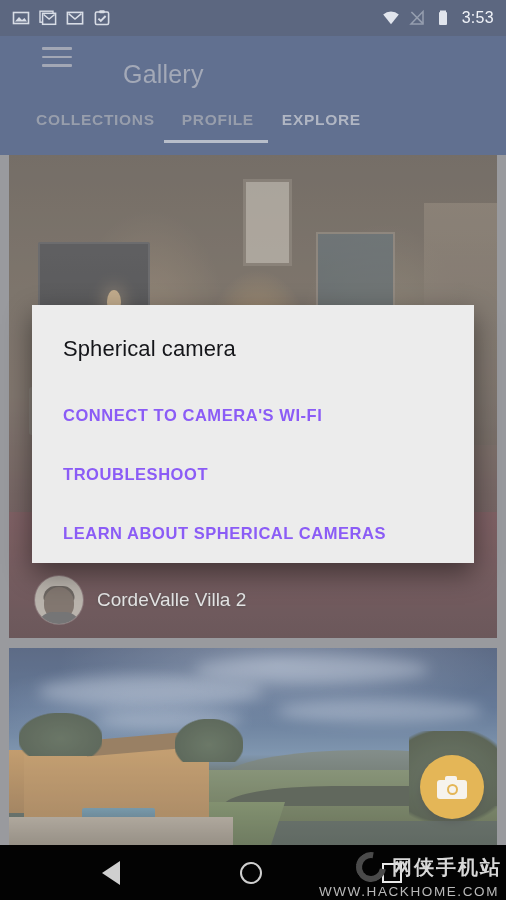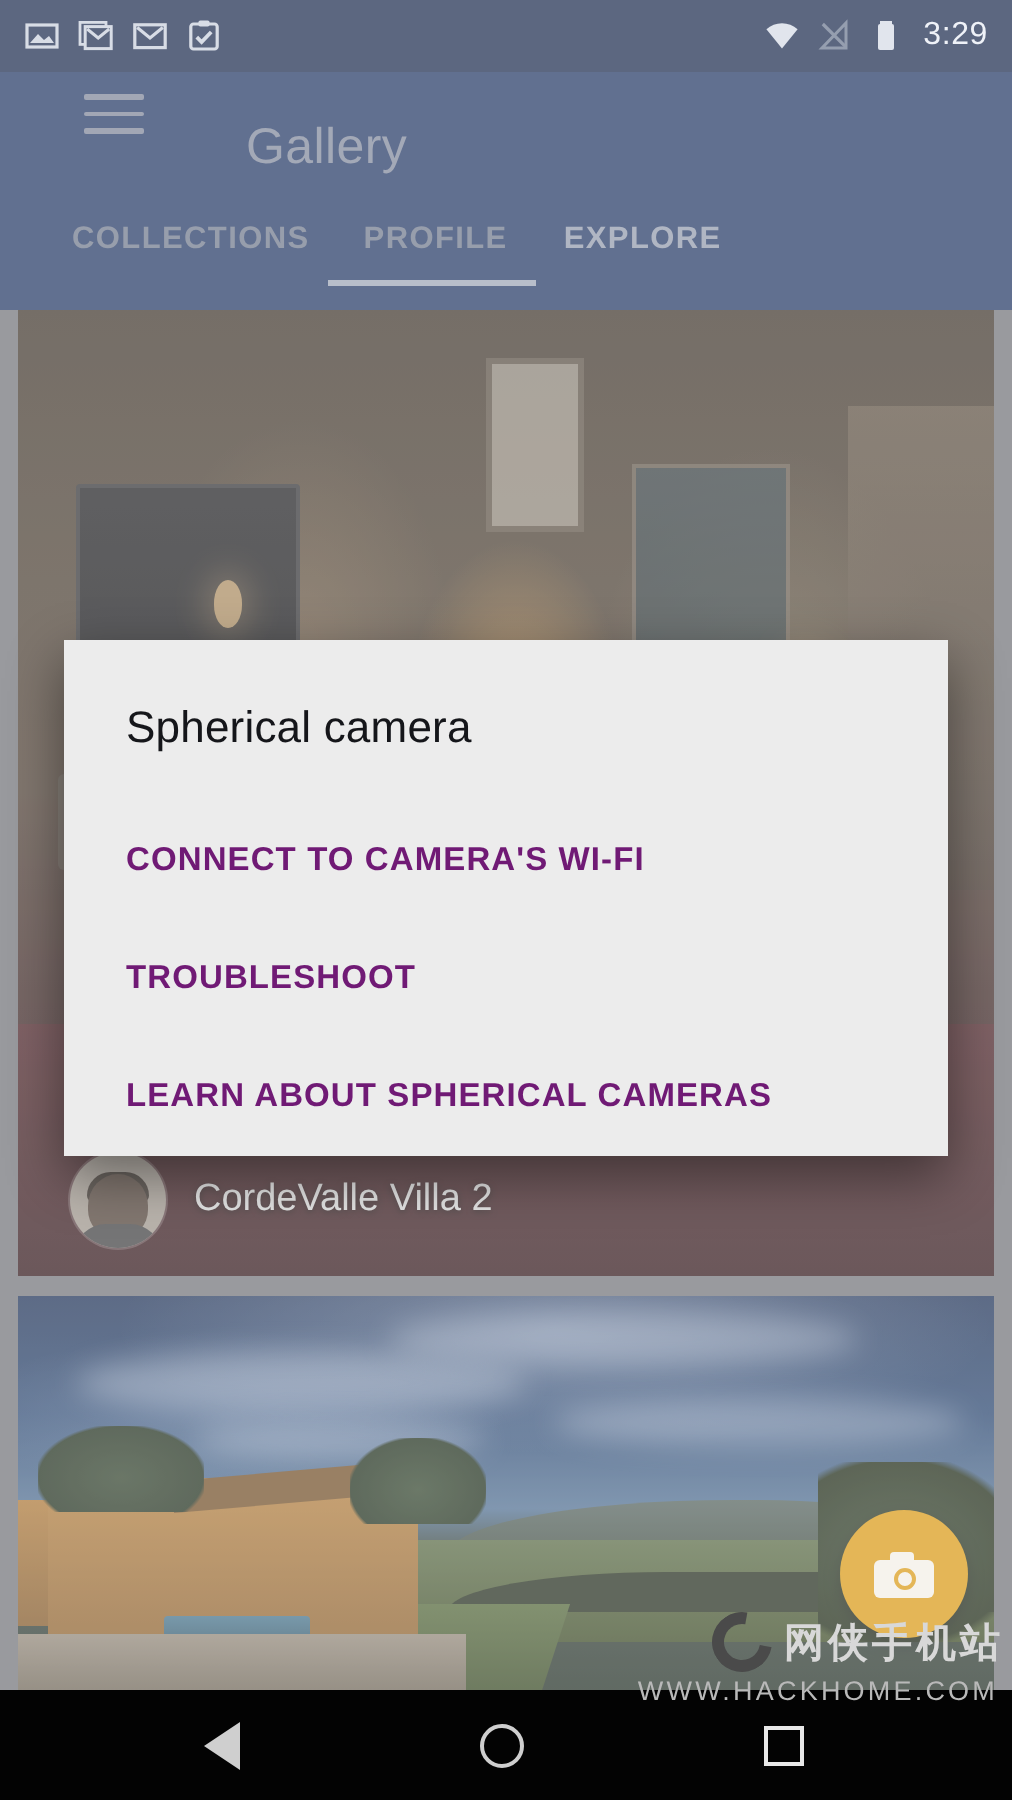--- a/index.html
+++ b/index.html
@@ -352,30 +352,29 @@
     background: rgba(255,255,255,.30);
     z-index: 50; pointer-events: none;
   }
   #dialog {
     position: absolute; left: 32px; top: 305px;
     width: 442px; height: 258px;
     background: #ececec;
     box-shadow: 0 10px 26px rgba(0,0,0,.45);
     z-index: 60;
     padding: 4px 31px;
-    margin-top: 15px;
   }
   #dialog-title {
     position: absolute; left: 31px; top: 31px;
     color: #15161a; font-size: 22px; font-weight: 400;
     letter-spacing: .1px;
   }
   .dialog-action {
     position: absolute; left: 31px;
-    color: #701a75; font-size: 16.5px; font-weight: 700;
+    color: #8b5cf6; font-size: 16.5px; font-weight: 700;
     letter-spacing: .55px; white-space: nowrap;
   }
   #action-0 { top: 101px; }
   #action-1 { top: 160px; }
   #action-2 { top: 219px; }
 
   
   #nav-bar {
     position: absolute; left: 0; top: 845px;
     width: 506px; height: 55px;
@@ -397,21 +396,21 @@
     border: 2.6px solid #cfcfcf;
   }
   #nav-recents {
     position: absolute; left: 382px; top: 50%;
     transform: translateY(-50%);
     width: 20px; height: 20px;
     border: 2.6px solid #e8e8e8;
   }
   
   #watermark {
-    position: absolute; right: 4px; top: 806px;
+    position: absolute; right: 4px; top: 852px;
     z-index: 75; text-align: right;
     pointer-events: none;
   }
   #wm-row { display: flex; align-items: center; justify-content: flex-end; gap: 6px; }
   #wm-logo {
     width: 30px; height: 30px; border-radius: 50%;
     border: 6px solid #4a4a4a;
     border-right-color: transparent;
     transform: rotate(-35deg);
   }
@@ -469,21 +468,21 @@
           <path d="M15 2.5 L15 15 L3 15 Z" fill="none" stroke="#6f7b93" stroke-width="1.5"></path>
           <path d="M3.4 3 L15 14.6" stroke="#6f7b93" stroke-width="1.6"></path>
         </svg>
       </span>
       <span class="sb-ic">
         <svg width="18" height="18" viewBox="0 0 18 18">
           <rect x="6" y="1.5" width="6" height="1.8" fill="#e3e8f2"></rect>
           <rect x="5" y="3" width="8" height="13" rx="1" fill="#e3e8f2"></rect>
         </svg>
       </span>
-      <span class="sb-time">3:29</span>
+      <span class="sb-time">3:53</span>
     </div>
   </div>
 
   <div id="app-bar">
     <div id="menu-button">
       <i></i>
         <i></i>
         <i></i>
     </div>
     <div id="app-title">Gallery</div>

